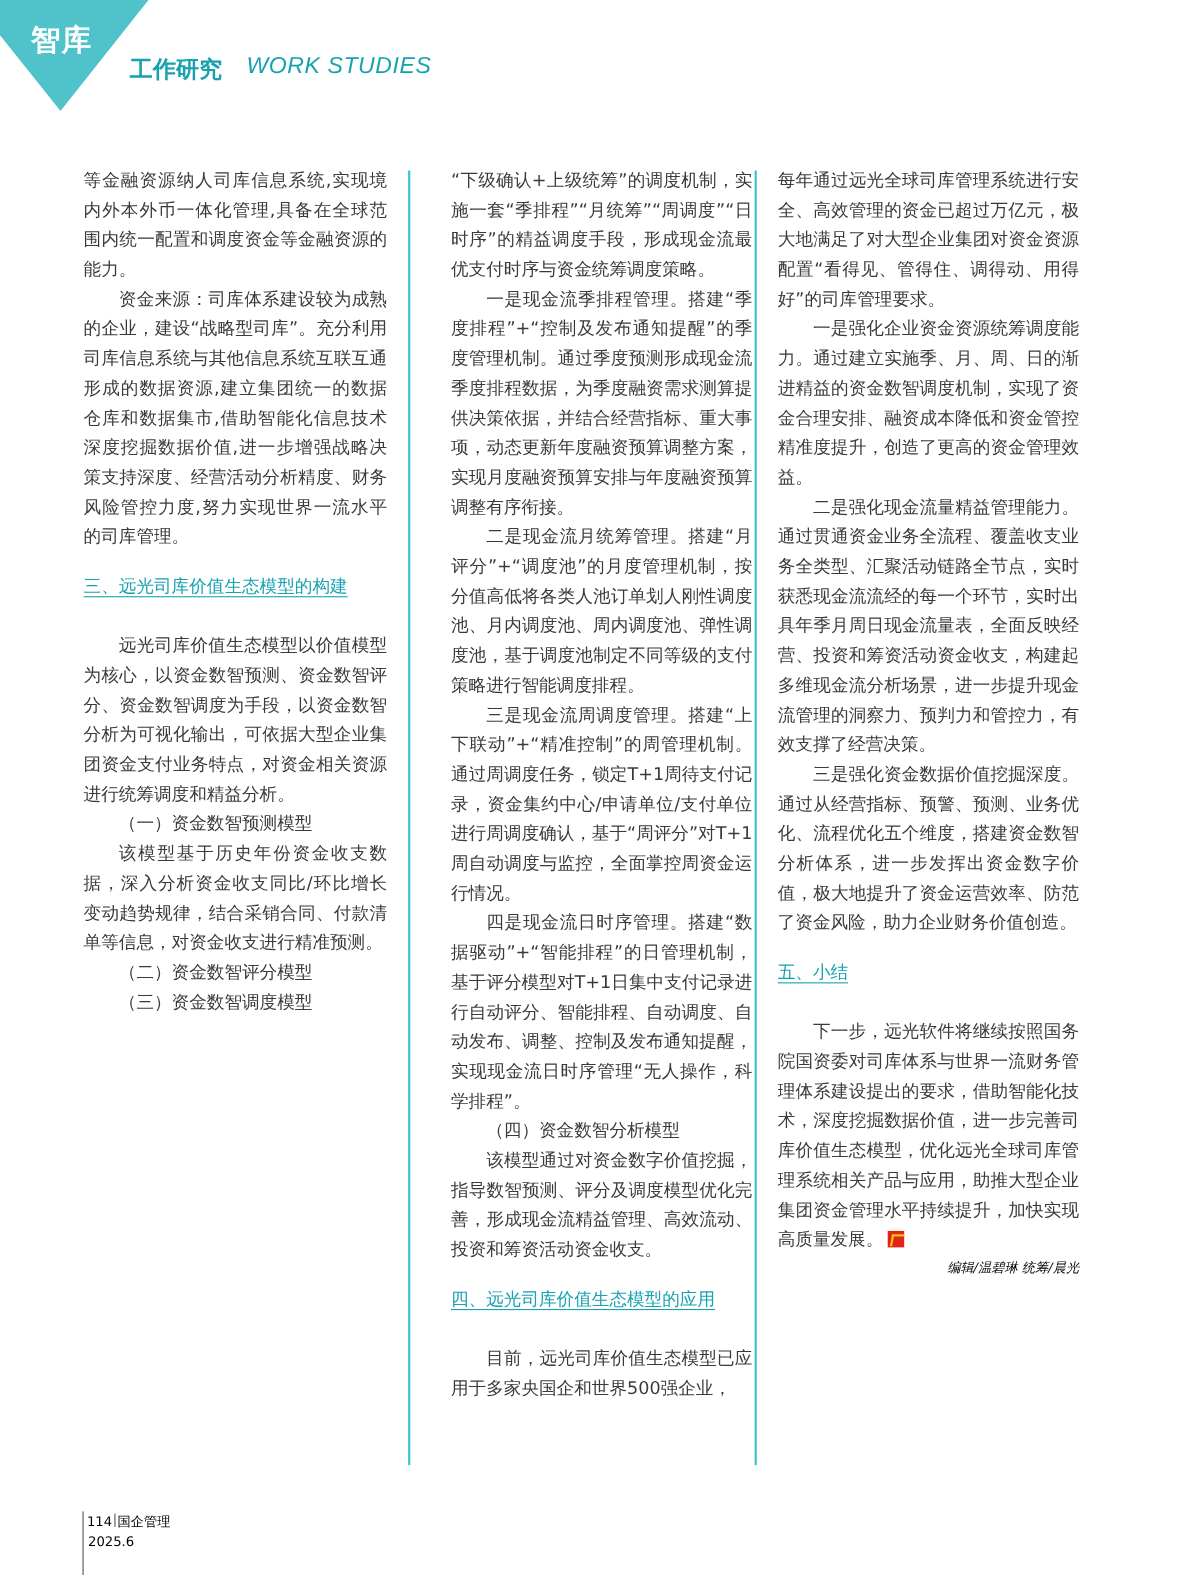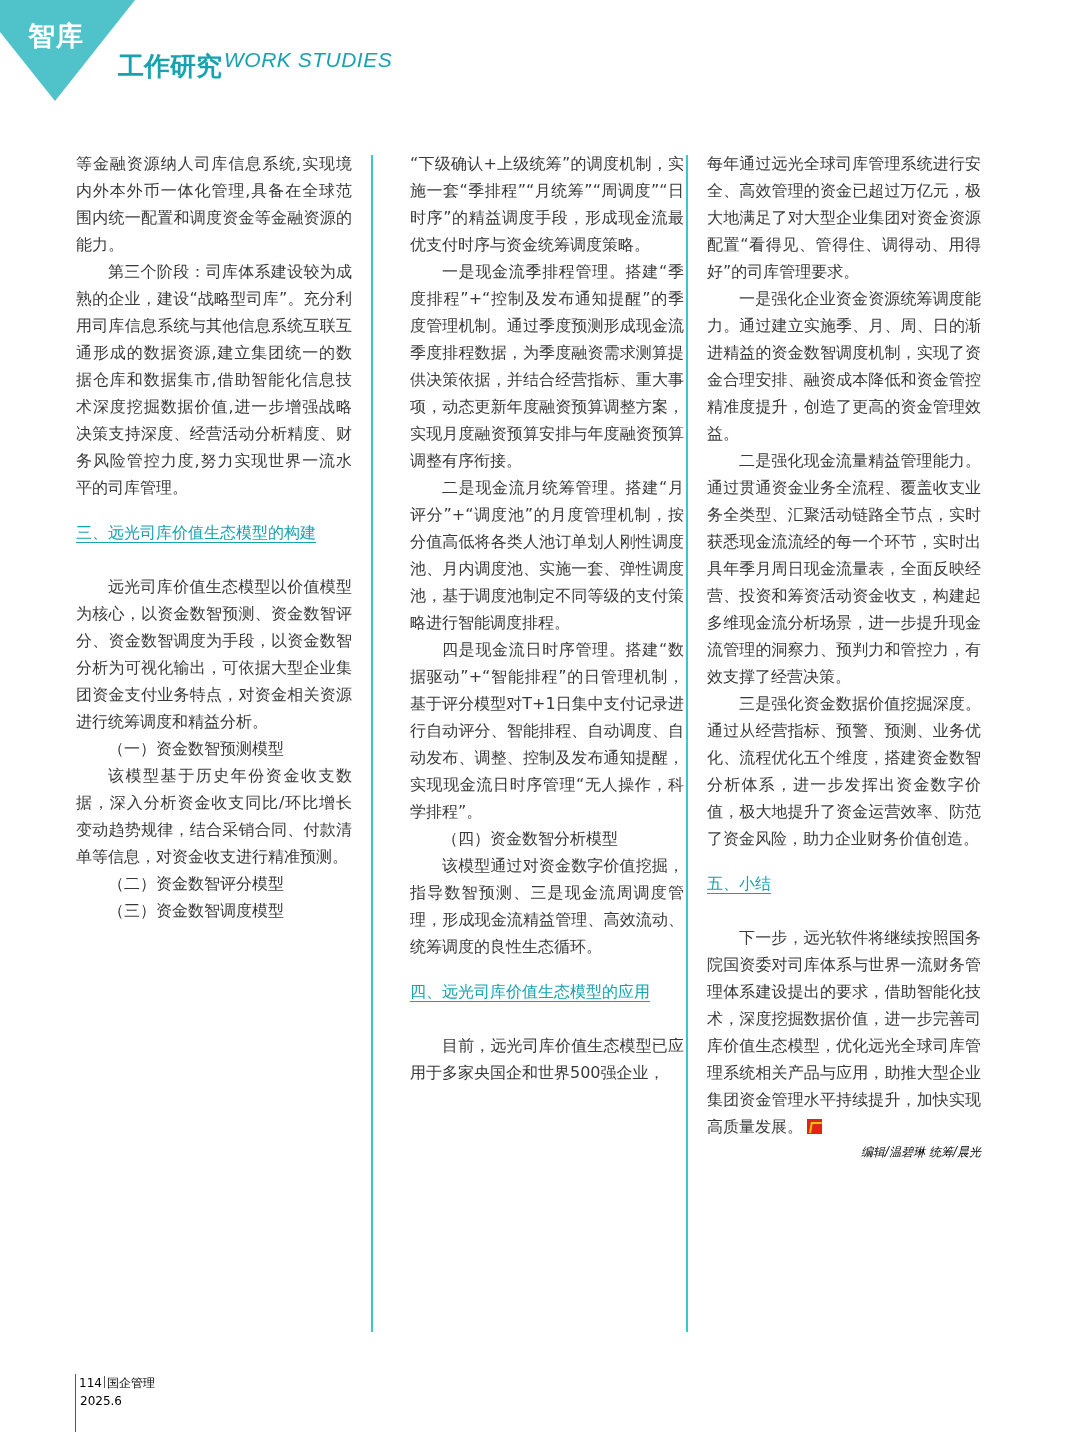--- a/index.html
+++ b/index.html
@@ -2,21 +2,21 @@
 <html><head>
 <meta charset="utf-8">
 <style>
   html, body { margin: 0; padding: 0; background: #ffffff; }
   body { width: 1080px; height: 1432px; position: relative; overflow: hidden;
          font-family: "DejaVu Sans", "Liberation Sans", sans-serif; color: #3a3a3a; }
   .tri { position: absolute; left: 0; top: 0; width: 140px; height: 104px; }
   .tag { position: absolute; left: 28px; top: 18px; font-family: "DejaVu Serif", serif;
          font-weight: bold; font-size: 27px; color: #ffffff; letter-spacing: 1px; }
   .section-cn { position: absolute; left: 118px; top: 49px; font-family: "DejaVu Serif", serif;
-         font-weight: bold; font-size: 26px; color: #17a2b0; letter-spacing: 0px; }
+         font-weight: bold; font-size: 21px; color: #17a2b0; letter-spacing: 0px; }
   .section-en { position: absolute; left: 224px; top: 48px; font-family: "Liberation Sans", sans-serif;
          font-style: italic; font-size: 21px; color: #17a2b0; letter-spacing: 0.5px; }
   .col { position: absolute; top: 150px; font-size: 16px; line-height: 27px; text-align: justify; }
   .col1 { left: 76px; width: 276px; }
   .col2 { left: 391px; width: 274px; margin-left: 19px; }
   .col3 { left: 707px; width: 274px; }
   .divider { position: absolute; top: 155px; height: 1177px; width: 1.5px; background: #3cc5cc; }
   .d1 { left: 371px; }
   .d2 { left: 686px; }
   p { margin: 0; text-indent: 2em; }
@@ -44,36 +44,37 @@
 </svg>
 <div class="tag">智库</div>
 <div class="section-cn">工作研究</div>
 <div class="section-en">WORK STUDIES</div>
 
 <div class="divider d1"></div>
 <div class="divider d2"></div>
 
 <div class="col col1">
   <p class="noindent">等金融资源纳人司库信息系统,实现境内外本外币一体化管理,具备在全球范围内统一配置和调度资金等金融资源的能力。</p>
-  <p>第三个阶段：司库体系建设较为成熟的企业，建设“战略型司库”。充分利用司库信息系统与其他信息系统互联互通形成的数据资源,建立集团统一的数据仓库和数据集市,借助智能化信息技术深度挖掘数据价值,进一步增强战略决策支持深度、经营活动分析精度、财务风险管控力度,努力实现世界一流水平的司库管理。</p>
+  <p>资金来源：司库体系建设较为成熟的企业，建设“战略型司库”。充分利用司库信息系统与其他信息系统互联互通形成的数据资源,建立集团统一的数据仓库和数据集市,借助智能化信息技术深度挖掘数据价值,进一步增强战略决策支持深度、经营活动分析精度、财务风险管控力度,努力实现世界一流水平的司库管理。</p>
   <p class="h">三、远光司库价值生态模型的构建</p>
   <p>远光司库价值生态模型以价值模型为核心，以资金数智预测、资金数智评分、资金数智调度为手段，以资金数智分析为可视化输出，可依据大型企业集团资金支付业务特点，对资金相关资源进行统筹调度和精益分析。</p>
   <p class="sub">（一）资金数智预测模型</p>
   <p>该模型基于历史年份资金收支数据，深入分析资金收支同比/环比增长变动趋势规律，结合采销合同、付款清单等信息，对资金收支进行精准预测。</p>
   <p class="sub">（二）资金数智评分模型</p>
   <p class="sub">（三）资金数智调度模型</p>
 </div>
 
 <div class="col col2">
   <p class="noindent">“下级确认+上级统筹”的调度机制，实施一套“季排程”“月统筹”“周调度”“日时序”的精益调度手段，形成现金流最优支付时序与资金统筹调度策略。</p>
   <p>一是现金流季排程管理。搭建“季度排程”+“控制及发布通知提醒”的季度管理机制。通过季度预测形成现金流季度排程数据，为季度融资需求测算提供决策依据，并结合经营指标、重大事项，动态更新年度融资预算调整方案，实现月度融资预算安排与年度融资预算调整有序衔接。</p>
-  <p>二是现金流月统筹管理。搭建“月评分”+“调度池”的月度管理机制，按分值高低将各类人池订单划人刚性调度池、月内调度池、实施一套、弹性调度池，基于调度池制定不同等级的支付策略进行智能调度排程。</p>
+  <p>二是现金流月统筹管理。搭建“月评分”+“调度池”的月度管理机制，按分值高低将各类人池订单划人刚性调度池、月内调度池、周内调度池、弹性调度池，基于调度池制定不同等级的支付策略进行智能调度排程。</p>
+  <p>三是现金流周调度管理。搭建“上下联动”+“精准控制”的周管理机制。通过周调度任务，锁定T+1周待支付记录，资金集约中心/申请单位/支付单位进行周调度确认，基于“周评分”对T+1周自动调度与监控，全面掌控周资金运行情况。</p>
   <p>四是现金流日时序管理。搭建“数据驱动”+“智能排程”的日管理机制，基于评分模型对T+1日集中支付记录进行自动评分、智能排程、自动调度、自动发布、调整、控制及发布通知提醒，实现现金流日时序管理“无人操作，科学排程”。</p>
   <p class="sub">（四）资金数智分析模型</p>
-  <p>该模型通过对资金数字价值挖掘，指导数智预测、三是现金流周调度管理，形成现金流精益管理、高效流动、统筹调度的良性生态循环。</p>
+  <p>该模型通过对资金数字价值挖掘，指导数智预测、评分及调度模型优化完善，形成现金流精益管理、高效流动、投资和筹资活动资金收支。</p>
   <p class="h">四、远光司库价值生态模型的应用</p>
   <p>目前，远光司库价值生态模型已应用于多家央国企和世界500强企业，</p>
 </div>
 
 <div class="col col3">
   <p class="noindent">每年通过远光全球司库管理系统进行安全、高效管理的资金已超过万亿元，极大地满足了对大型企业集团对资金资源配置“看得见、管得住、调得动、用得好”的司库管理要求。</p>
   <p>一是强化企业资金资源统筹调度能力。通过建立实施季、月、周、日的渐进精益的资金数智调度机制，实现了资金合理安排、融资成本降低和资金管控精准度提升，创造了更高的资金管理效益。</p>
   <p>二是强化现金流量精益管理能力。通过贯通资金业务全流程、覆盖收支业务全类型、汇聚活动链路全节点，实时获悉现金流流经的每一个环节，实时出具年季月周日现金流量表，全面反映经营、投资和筹资活动资金收支，构建起多维现金流分析场景，进一步提升现金流管理的洞察力、预判力和管控力，有效支撑了经营决策。</p>
   <p>三是强化资金数据价值挖掘深度。通过从经营指标、预警、预测、业务优化、流程优化五个维度，搭建资金数智分析体系，进一步发挥出资金数字价值，极大地提升了资金运营效率、防范了资金风险，助力企业财务价值创造。</p>
   <p class="h">五、小结</p>

